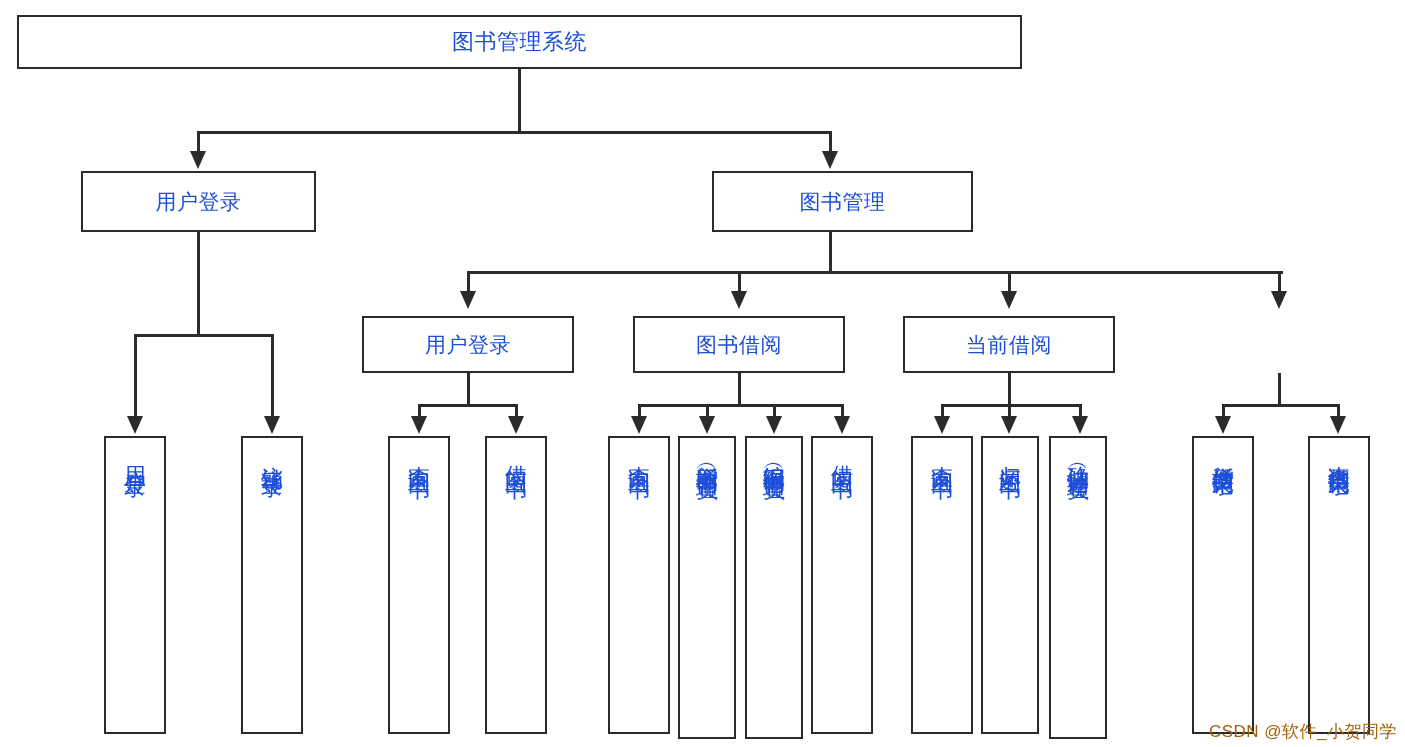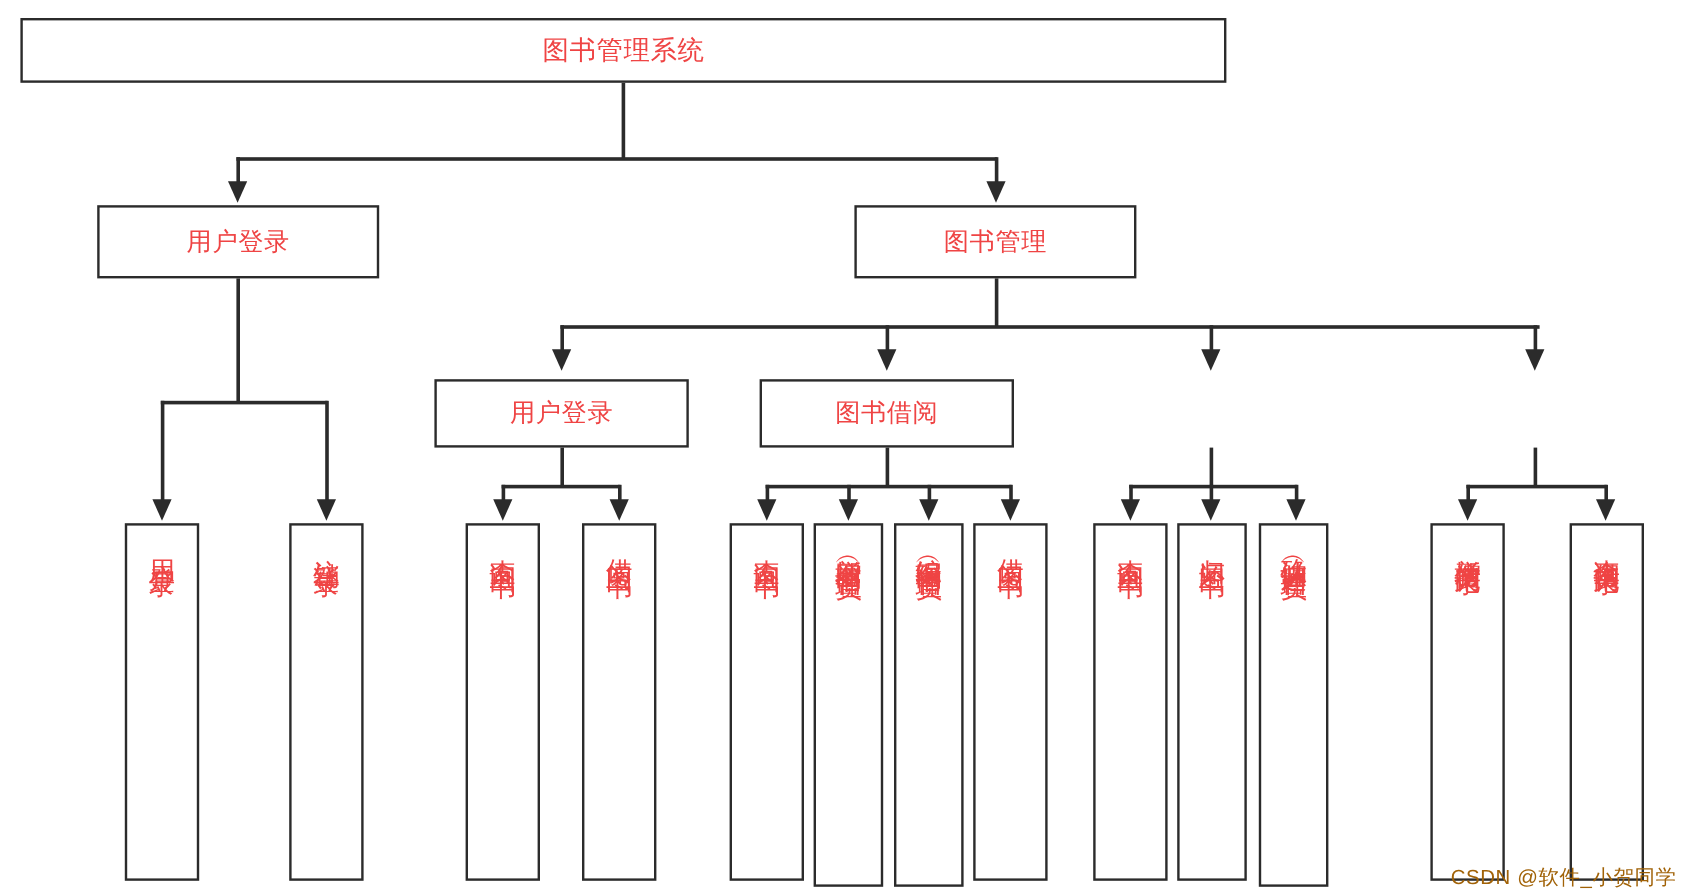--- a/index.html
+++ b/index.html
@@ -25,21 +25,21 @@
     display: flex;
     align-items: center;
     justify-content: center;
     color: #1a1a1a;
   }
   .node .label {
     font-size: 21px;
     line-height: 1.12;
     letter-spacing: 0.5px;
     white-space: nowrap;
-    color: #ef4444;
+    color: #1d4ed8;
   }
   .node.root .label { font-size: 22px; }
   .node.branch .label { font-size: 21px; }
   
   .node.leaf {
     align-items: flex-start;
     justify-content: center;
     padding-top: 10px;
   }
   .node.leaf .label {
@@ -95,21 +95,21 @@
 
   <div class="vline" style="left:197px; top:131px; height:22px;"></div>
   <div class="arrow" style="left:190px; top:151px;"></div>
   <div class="vline" style="left:829px; top:131px; height:22px;"></div>
   <div class="arrow" style="left:822px; top:151px;"></div>
 
   <div class="node branch" style="left:81px; top:171px; width:235px; height:61px;">
     <span class="label">用户登录</span>
   </div>
 
-  <div class="node branch" style="left:712px; top:171px; width:235px; height:61px;">
+  <div class="node branch" style="left:712px; top:171px; width:261px; height:61px;">
     <span class="label">图书管理</span>
   </div>
 
   <div class="vline" style="left:197px; top:232px; height:104px;"></div>
   <div class="hline" style="left:134px; top:334px; width:139px;"></div>
   <div class="vline" style="left:134px; top:334px; height:84px;"></div>
   <div class="arrow" style="left:127px; top:416px;"></div>
   <div class="vline" style="left:271px; top:334px; height:84px;"></div>
   <div class="arrow" style="left:264px; top:416px;"></div>
 
@@ -126,20 +126,23 @@
   <div class="arrow" style="left:1001px; top:291px;"></div>
 
   <div class="vline" style="left:1278px; top:271px; height:22px;"></div>
   <div class="arrow" style="left:1271px; top:291px;"></div>
 
   <div class="node branch" style="left:362px; top:316px; width:212px; height:57px;">
     <span class="label">用户登录</span>
   </div>
   <div class="node branch" style="left:633px; top:316px; width:212px; height:57px;">
     <span class="label">图书借阅</span>
+  </div>
+  <div class="node branch" style="left:903px; top:316px; width:212px; height:57px;">
+    <span class="label">当前借阅</span>
   </div>
 
   <div class="vline" style="left:467px; top:373px; height:33px;"></div>
   <div class="hline" style="left:418px; top:404px; width:99px;"></div>
   <div class="vline" style="left:418px; top:404px; height:14px;"></div>
   <div class="arrow" style="left:411px; top:416px;"></div>
   <div class="vline" style="left:515px; top:404px; height:14px;"></div>
   <div class="arrow" style="left:508px; top:416px;"></div>
 
   <div class="vline" style="left:738px; top:373px; height:33px;"></div>

